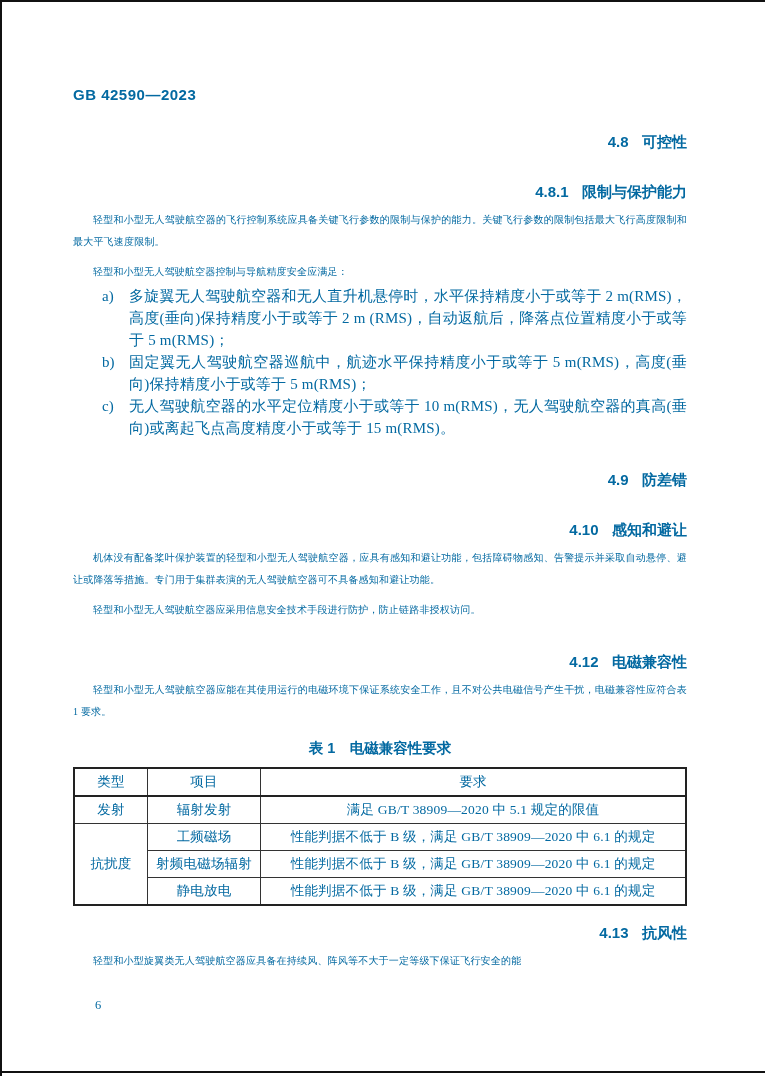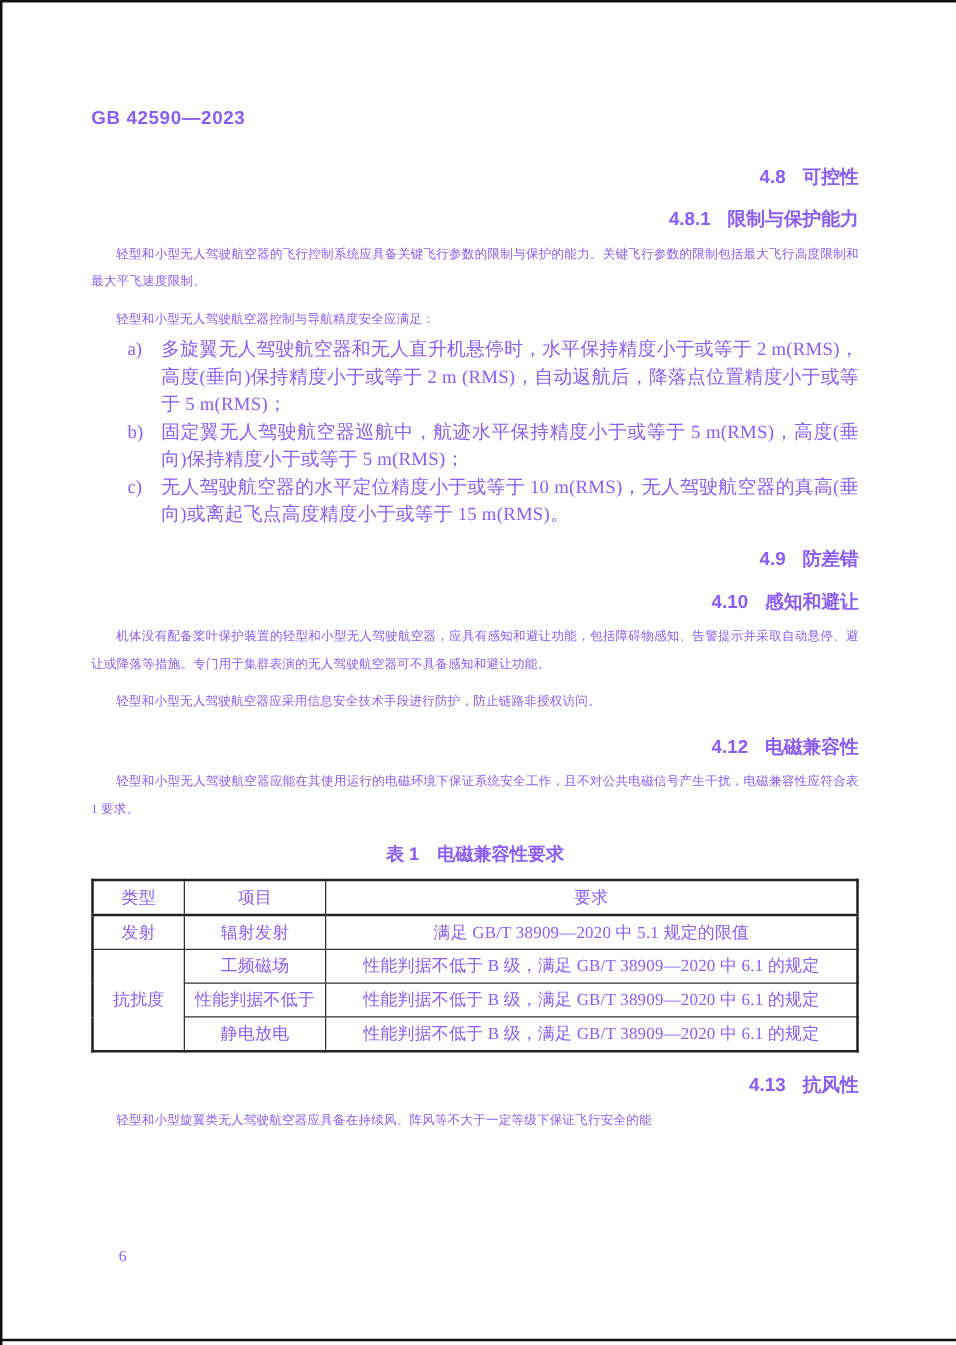--- a/index.html
+++ b/index.html
@@ -3,40 +3,40 @@
 <meta charset="utf-8">
 <title>GB 42590—2023 — p.6</title>
 <style>
   html,body{margin:0;padding:0;background:#ffffff;}
   .page{
     position:relative;
     width:765px;height:1076px;
     background:#ffffff;
     overflow:hidden;
     font-family:"Liberation Serif","DejaVu Serif",serif;
-    color:#8b5cf6;
+    color:#0369a1;
   }
   .scan-edge{position:absolute;background:#111;}
   .edge-top{left:0;top:0;width:765px;height:2px;}
   .edge-left{left:0;top:0;width:2px;height:1076px;}
   .edge-bottom{left:0;top:1071px;width:765px;height:2px;}
 
   .content{
     position:absolute;left:73px;top:86px;width:614px;
   }
   .std-number{
     font-family:"Liberation Sans","DejaVu Sans",sans-serif;
     font-weight:bold;font-size:15px;letter-spacing:0.5px;
   }
   .heading{
     font-family:"Liberation Sans","DejaVu Sans",sans-serif;
     font-weight:bold;font-size:15px;line-height:18px;text-align:right;
   }
   .h1-gap{margin-top:30px;}
-  .h-gap{margin-top:16px;}
+  .h-gap{margin-top:32px;}
   .heading .h-num{margin-right:0.9em;}
   .para{
     margin:8px 0 0 0;
     font-size:10px;line-height:22px;
     text-indent:2em;text-align:justify;
     letter-spacing:0.2px;
   }
   .clause-list{margin:2px 0 0 0;padding:0;list-style:none;}
   .clause-item{display:flex;padding-left:29px;font-size:15px;line-height:22px;}
   .clause-label{width:27px;flex:0 0 27px;}
@@ -143,21 +143,21 @@
           <td>发射</td>
           <td>辐射发射</td>
           <td>满足 GB/T 38909—2020 中 5.1 规定的限值</td>
         </tr>
         <tr>
           <td rowspan="3">抗扰度</td>
           <td>工频磁场</td>
           <td>性能判据不低于 B 级，满足 GB/T 38909—2020 中 6.1 的规定</td>
         </tr>
         <tr>
-          <td>性能判据不低于</td>
+          <td>射频电磁场辐射</td>
           <td>性能判据不低于 B 级，满足 GB/T 38909—2020 中 6.1 的规定</td>
         </tr>
         <tr>
           <td>静电放电</td>
           <td>性能判据不低于 B 级，满足 GB/T 38909—2020 中 6.1 的规定</td>
         </tr>
       </tbody>
     </table>
 
     <div class="heading" style="margin-top:18px;">

